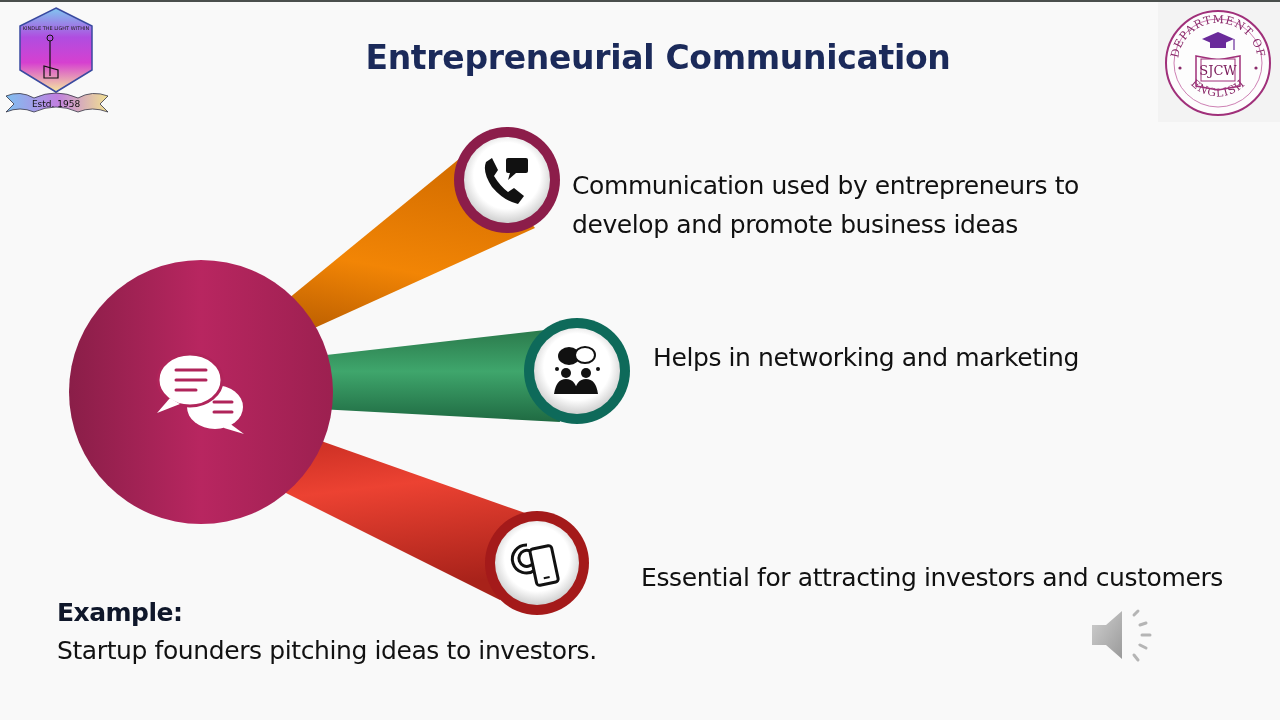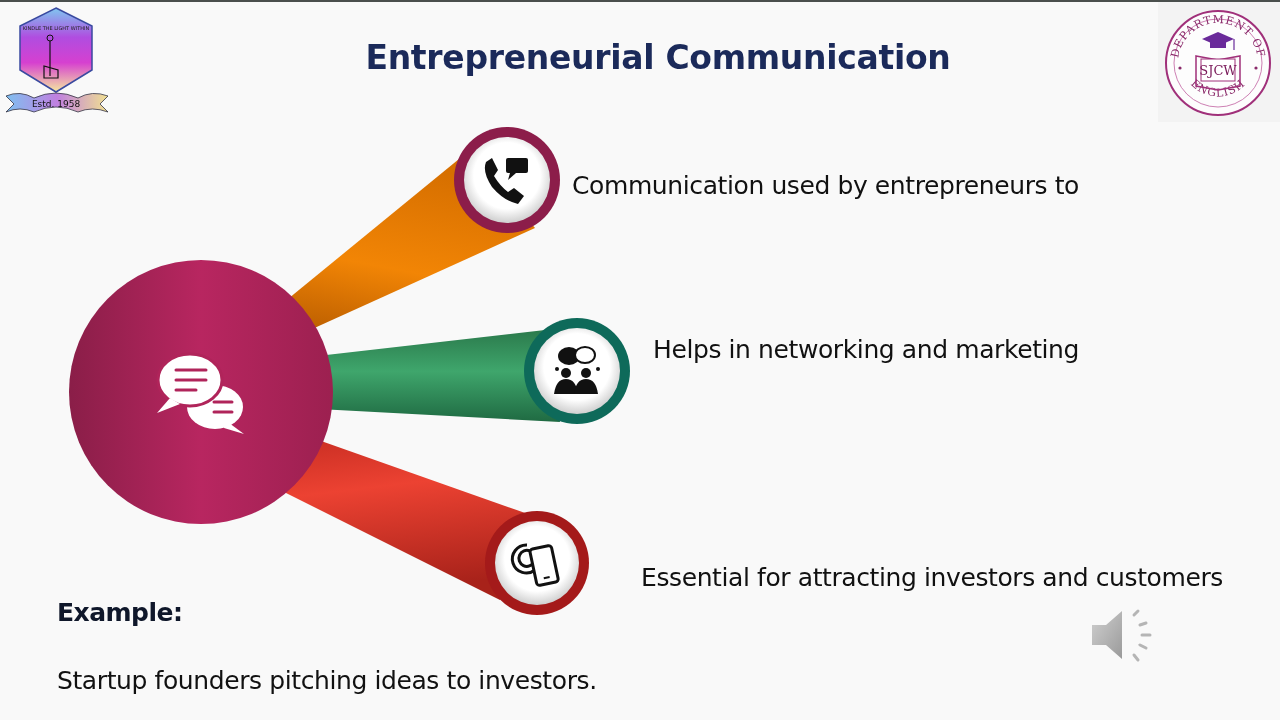--- a/index.html
+++ b/index.html
@@ -20,21 +20,21 @@
   .point-text {
     position:absolute; font-family:"DejaVu Sans", sans-serif; font-size:25px;
     color:#111; line-height:39px; letter-spacing:-0.4px;
   }
   .example-label {
     position:absolute; left:57px; top:598px; font-family:"DejaVu Sans", sans-serif;
     font-weight:bold; font-size:25px; color:#0f172a; letter-spacing:-0.5px;
   }
   .example-text {
     position:absolute; left:57px; top:636px; font-family:"DejaVu Sans", sans-serif;
-    font-size:25px; color:#111; letter-spacing:-0.4px;margin-top:30px;
+    font-size:25px; color:#111; letter-spacing:-0.4px;
   }
   .speaker { position:absolute; left:1088px; top:603px; width:70px; height:64px; cursor:pointer; }
 </style>
 </head>
 <body>
 
 <div class="topline"></div>
 
 <svg class="logo-left" viewBox="0 0 112 112">
   <defs>
@@ -160,23 +160,24 @@
   <g>
     <path d="M527 545 A14 14 0 1 0 535 570" fill="none" stroke="#111" stroke-width="3"></path>
     <path d="M530 551 A8 8 0 1 0 534 562" fill="none" stroke="#111" stroke-width="3"></path>
     <rect x="533" y="547" width="22" height="37" rx="3" fill="#fff" stroke="#111" stroke-width="3" transform="rotate(-12 544 565)"></rect>
     <rect x="541" y="577" width="6" height="2" fill="#111" transform="rotate(-12 544 565)"></rect>
   </g>
 </svg>
 
 <div class="point-text" style="left:572px; top:130px;margin-top:36px;">
   <div>Communication used by entrepreneurs to</div>
-</div>
-
-<div class="point-text" style="left:653px; top:330px;">
+  <div>develop and promote business ideas</div>
+</div>
+
+<div class="point-text" style="left:653px; top:338px;">
   <div>Helps in networking and marketing</div>
 </div>
 
 <div class="point-text" style="left:641px; top:558px;">
   <div>Essential for attracting investors and customers</div>
 </div>
 
 <div class="example-label">Example:</div>
 <div class="example-text">Startup founders pitching ideas to investors.</div>
 

